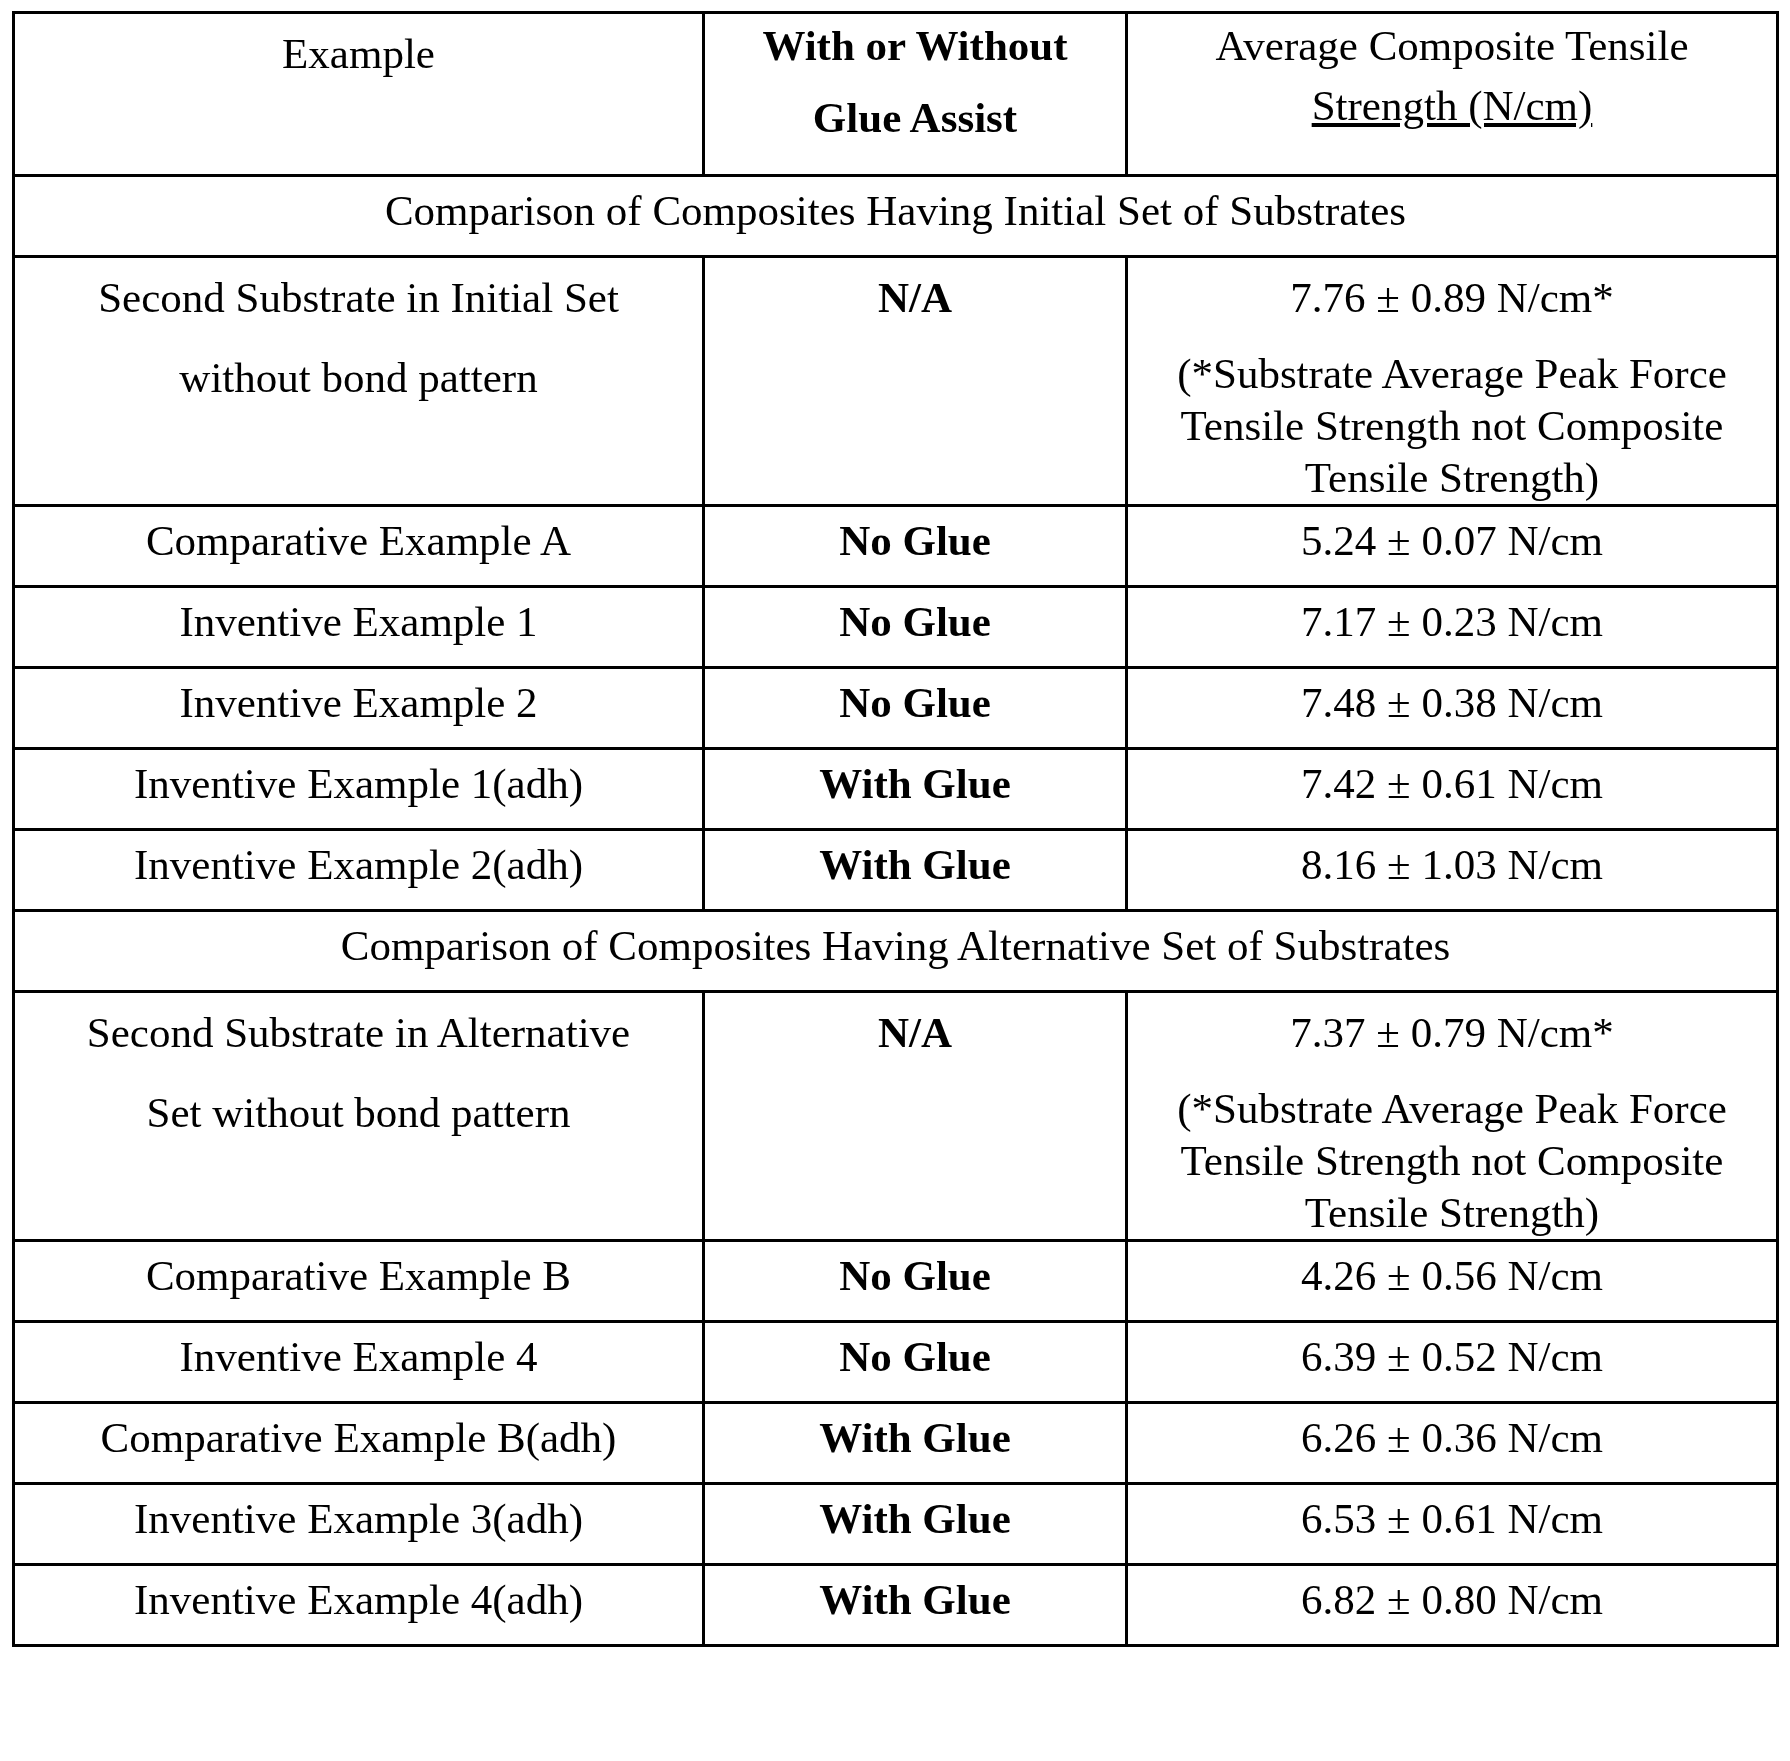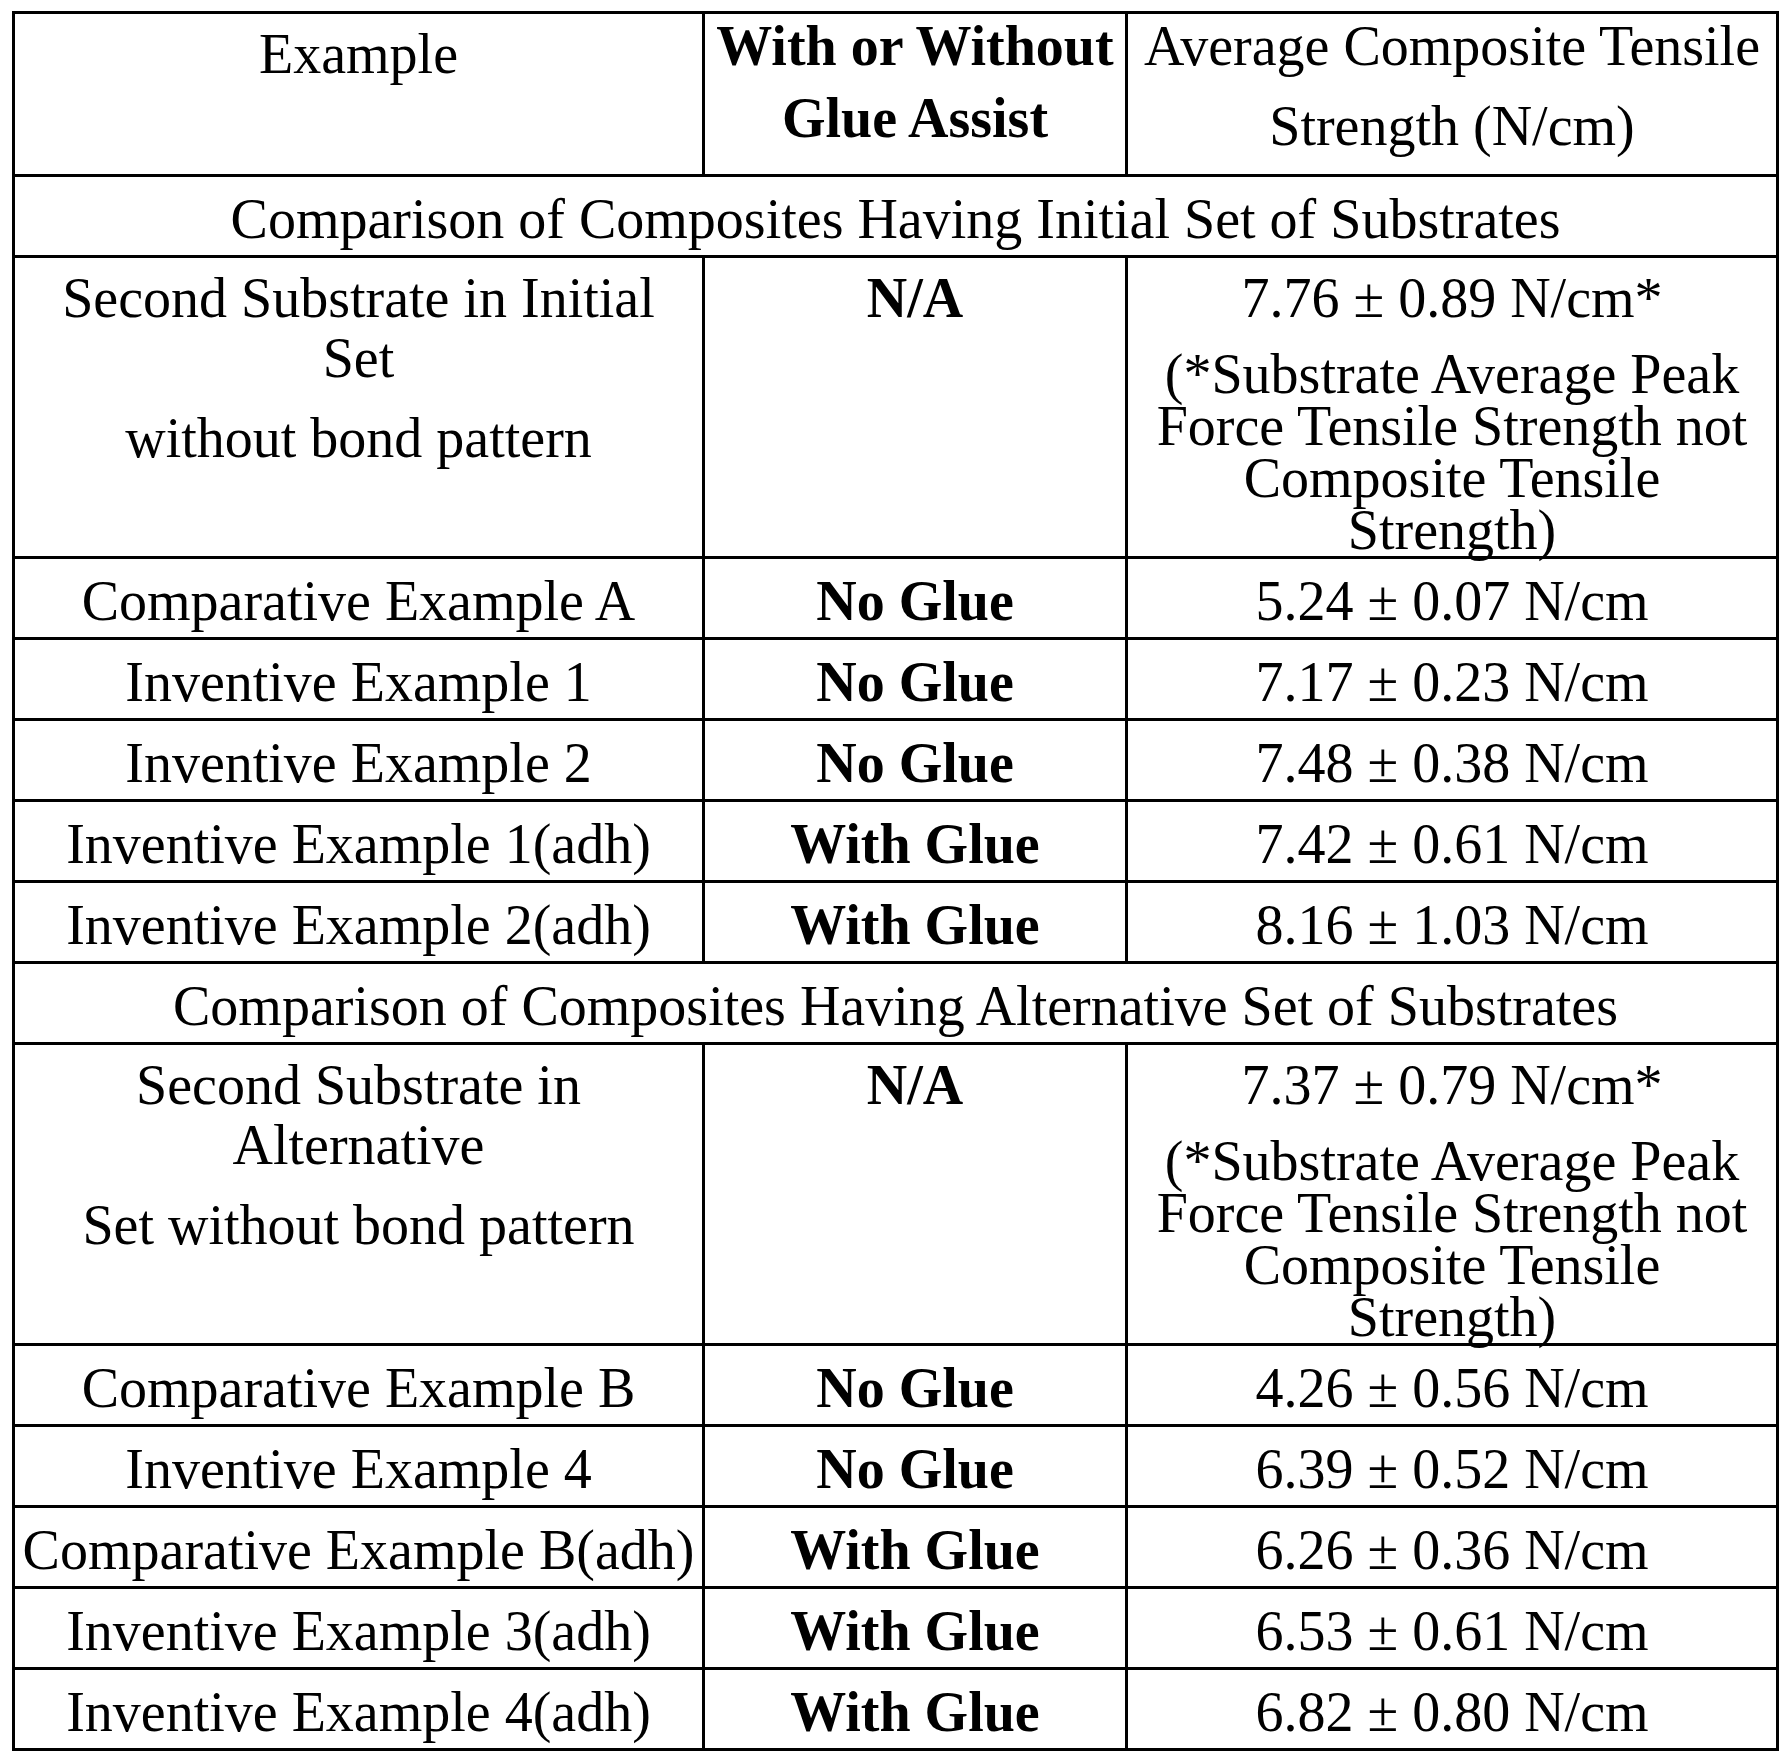--- a/index.html
+++ b/index.html
@@ -1,21 +1,21 @@
 <!DOCTYPE html>
 <html><head>
 <meta charset="utf-8">
 <style>
   html, body { margin: 0; padding: 0; background: #ffffff; }
   body { width: 1790px; height: 1761px; position: relative; overflow: hidden;
          font-family: "Liberation Serif", "DejaVu Serif", serif; color: #000; }
   table.data-table {
     position: absolute; left: 12px; top: 11px;
     width: 1764px; border-collapse: collapse; table-layout: fixed;
-    font-size: 56px; line-height: 1.22;
+    font-size: 43px; line-height: 1.22;
   }
   table.data-table col.c1 { width: 690px; }
   table.data-table col.c2 { width: 423px; }
   table.data-table col.c3 { width: 651px; }
   table.data-table td, table.data-table th {
     border: 3px solid #000; text-align: center; vertical-align: top;
     font-weight: normal; padding: 10px 6px 0 6px;
   }
   table.data-table td.mid, table.data-table th.mid { border-left-width: 2px; border-right-width: 2px; font-weight: bold; }
   tr.header-row th { height: 150px; line-height: 80px; padding-top: 2px; }
@@ -39,21 +39,21 @@
     <tr class="header-row">
       <th style="line-height:60px;padding-top:10px;">
         <span>Example</span>
       </th>
       <th class="mid">
         <span class="two-line" style="display:block;line-height:60px;">With or Without</span>
         <span class="two-line" style="display:block;line-height:60px;margin-top:12px;">Glue Assist</span>
       </th>
       <th>
         <span style="display:block;line-height:60px;">Average Composite Tensile</span>
-        <span style="display:block;line-height:60px;margin-top:20px;">Strength (N/cm)</span>
+        <span style="display:block;line-height:60px;text-decoration:underline;">Strength (N/cm)</span>
       </th>
     </tr>
 
     <tr class="section-row">
       <td colspan="3">Comparison of Composites Having Initial Set of Substrates</td>
     </tr>
     <tr class="ref-row">
       <td>
         <span style="display:block;line-height:60px;">Second Substrate in Initial Set</span>
         <span style="display:block;line-height:60px;margin-top:20px;">without bond pattern</span>

